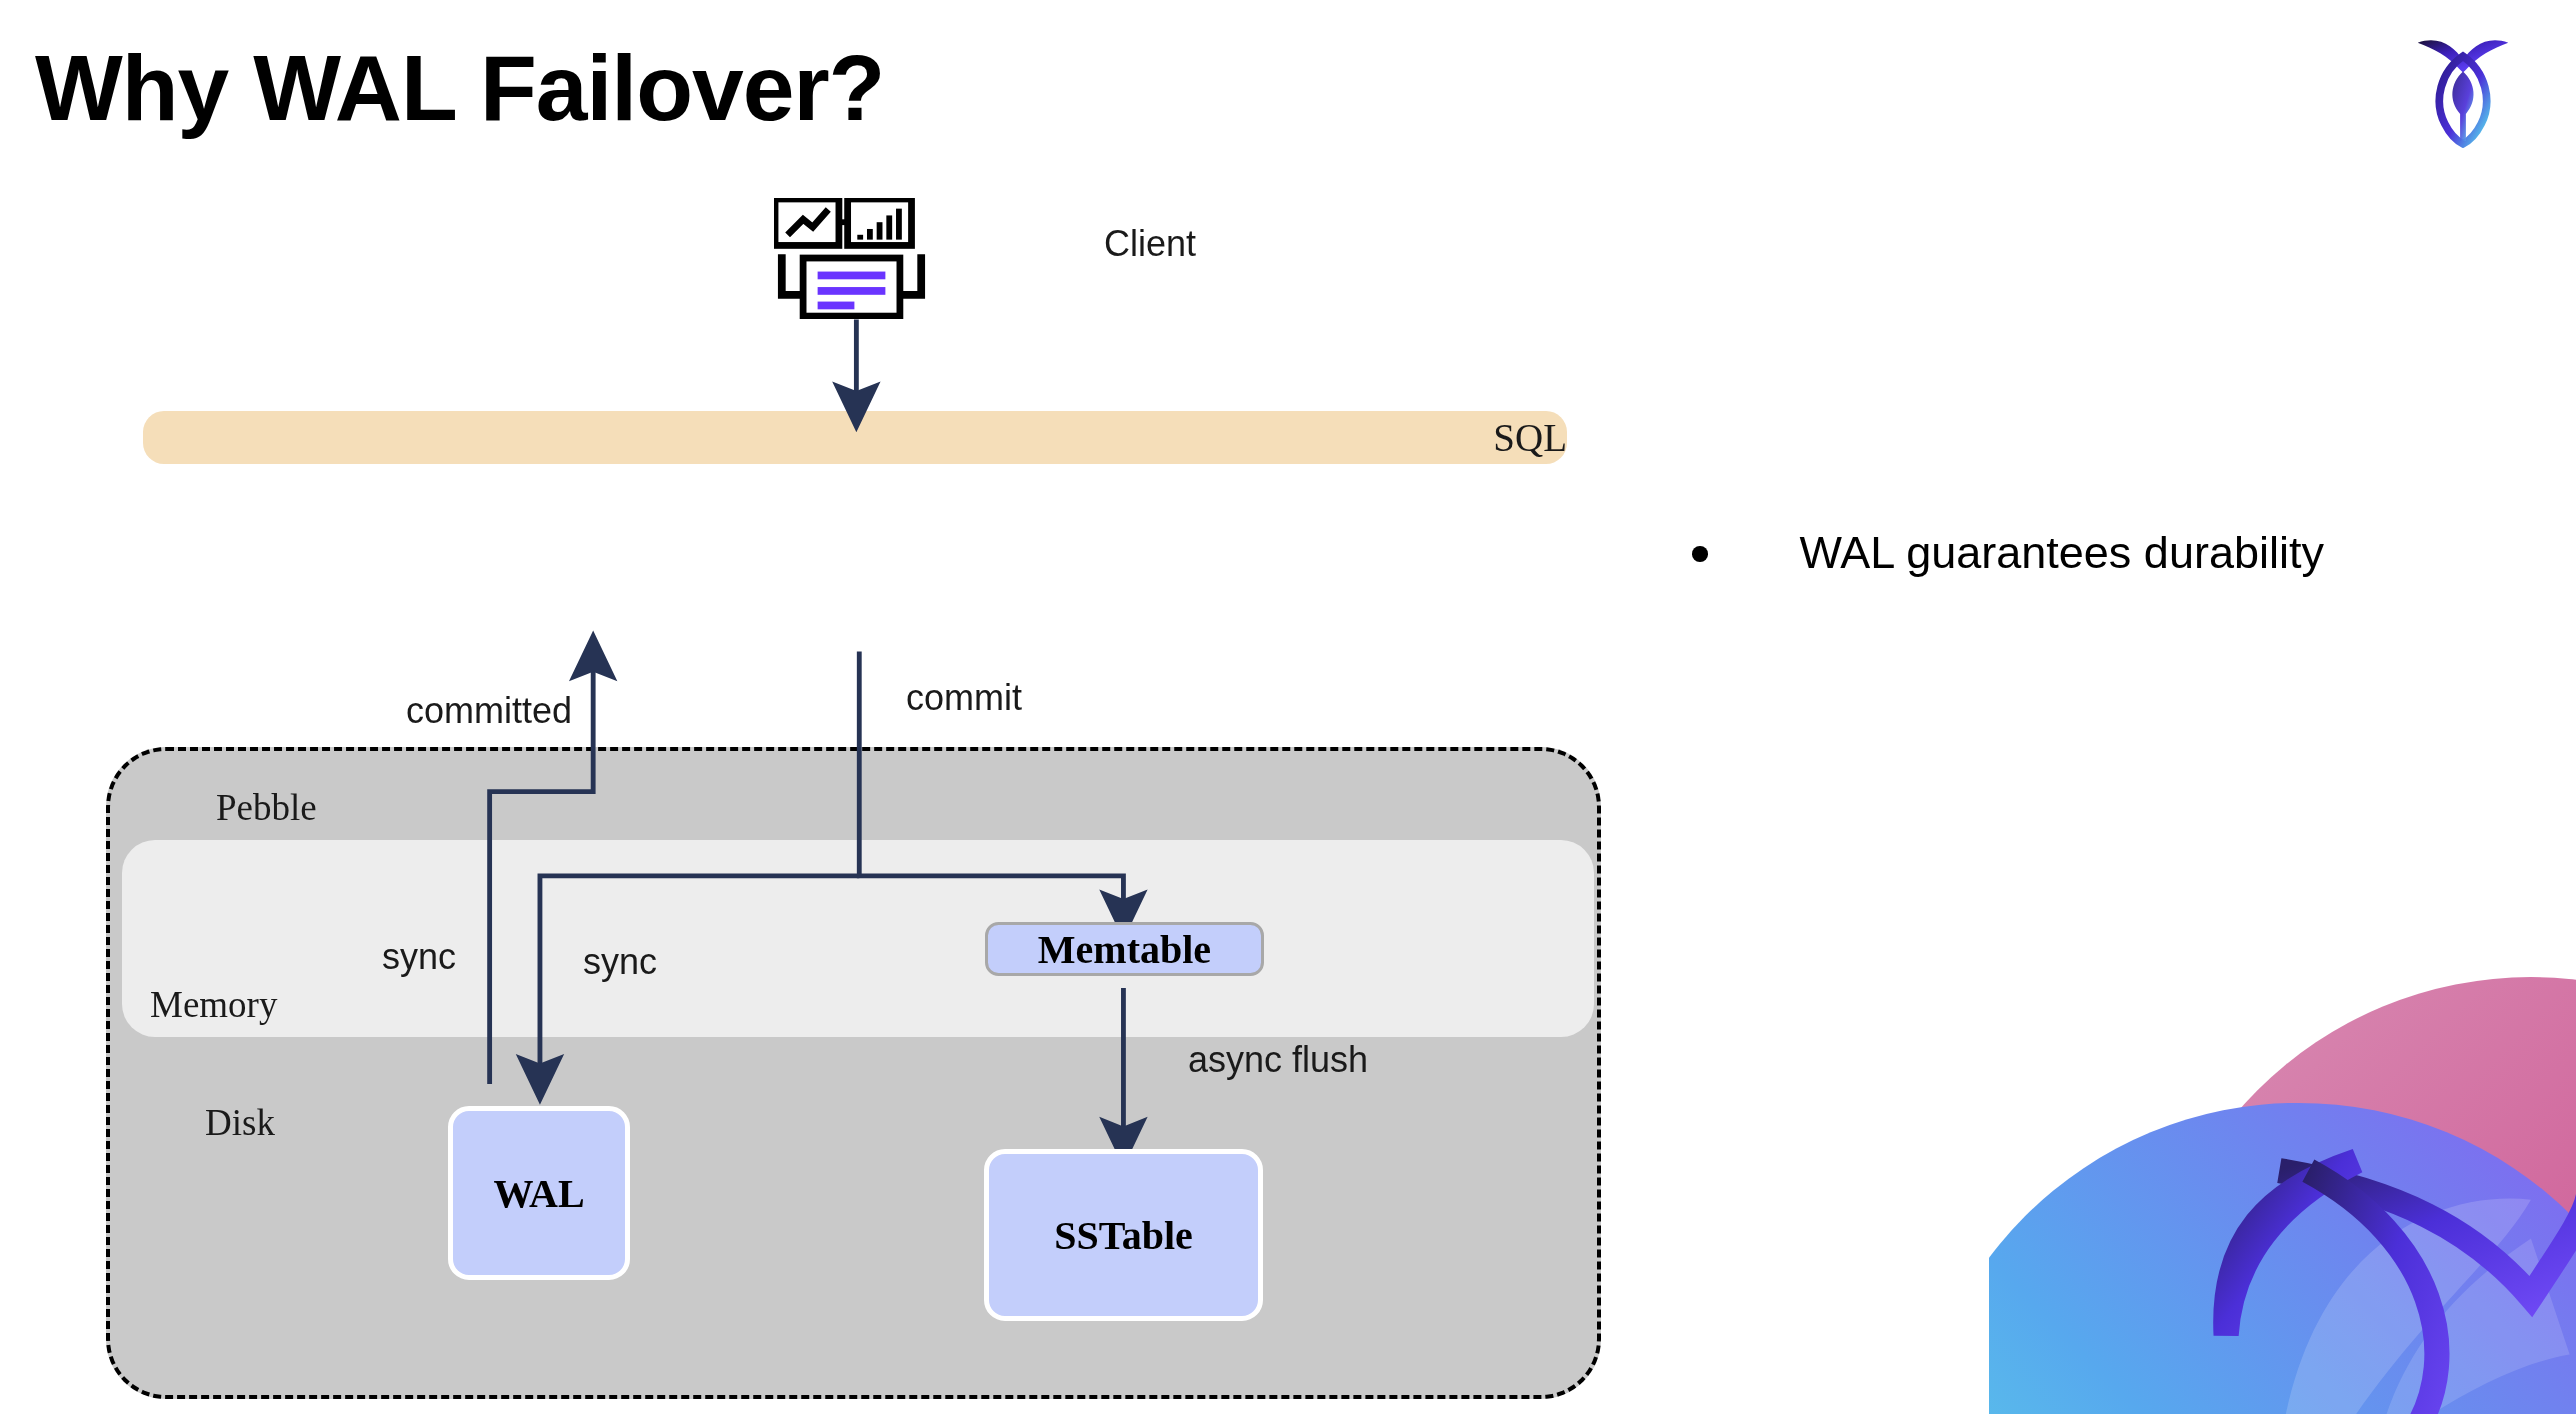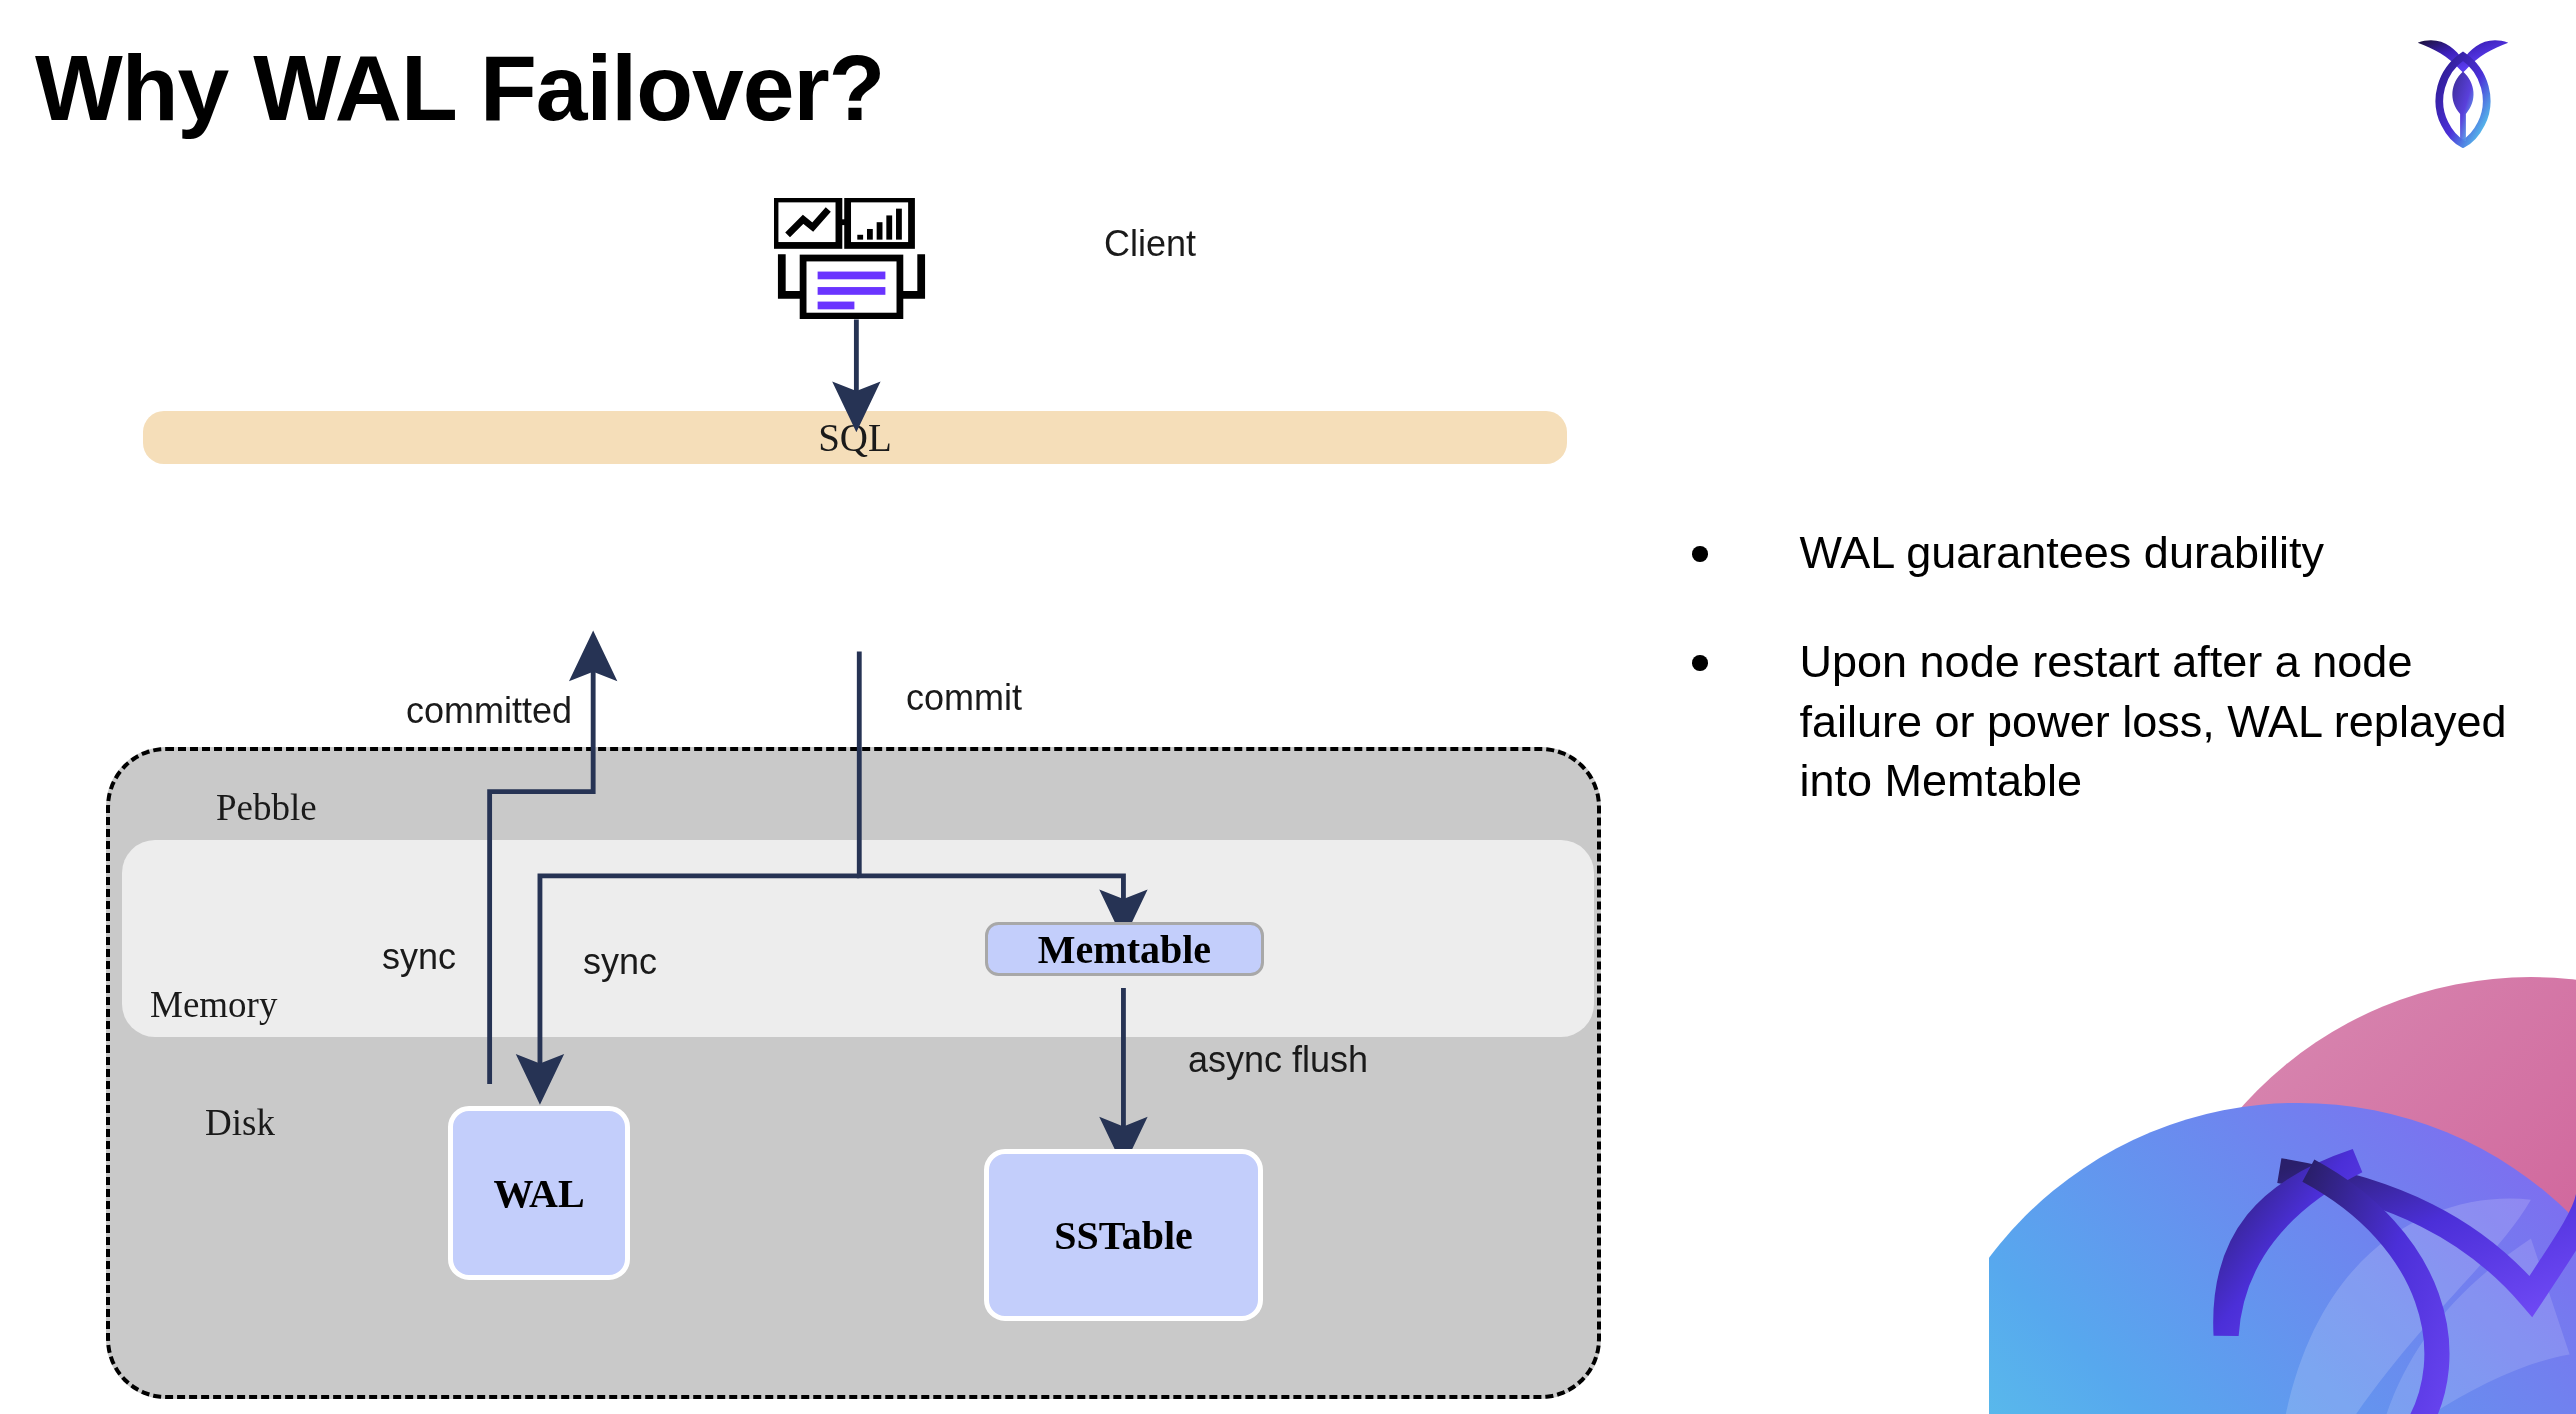--- a/index.html
+++ b/index.html
@@ -68,21 +68,21 @@
   }
 
   
   .layer-bar {
     position: absolute;
     left: 143px;
     width: 1424px;
     border-radius: 21px;
     display: flex;
     align-items: center;
-    justify-content: center;
+    justify-content: flex-end;
     font-family: "Liberation Serif", serif;
     font-size: 39px;
     color: #1a1a1a;
   }
   #bar-sql { top: 411px; height: 53px; background: #f5deb9; }
   #bar-kv  { top: 500px; height: 50px; background: #b5dcdc; }
   #bar-si  { top: 581px; height: 70px; background: #d7d0e6; }
 
   
   #pebble-box {
@@ -323,20 +323,16 @@
     <div class="edge-label" id="lbl-sync-1">sync</div>
     <div class="edge-label" id="lbl-sync-2">sync</div>
     <div class="edge-label" id="lbl-asyncflush">async flush</div>
   </div>
 
   <div id="bullets">
     <div class="bullet-row">
       <span class="bullet-dot"></span>
       <span class="bullet-text">WAL guarantees durability</span>
     </div>
-    <div class="bullet-row">
-      <span class="bullet-dot"></span>
-      <span class="bullet-text">Upon node restart after a node failure or power loss, WAL replayed into Memtable</span>
-    </div>
   </div>
 
 </div>
 
 
 </body></html>

